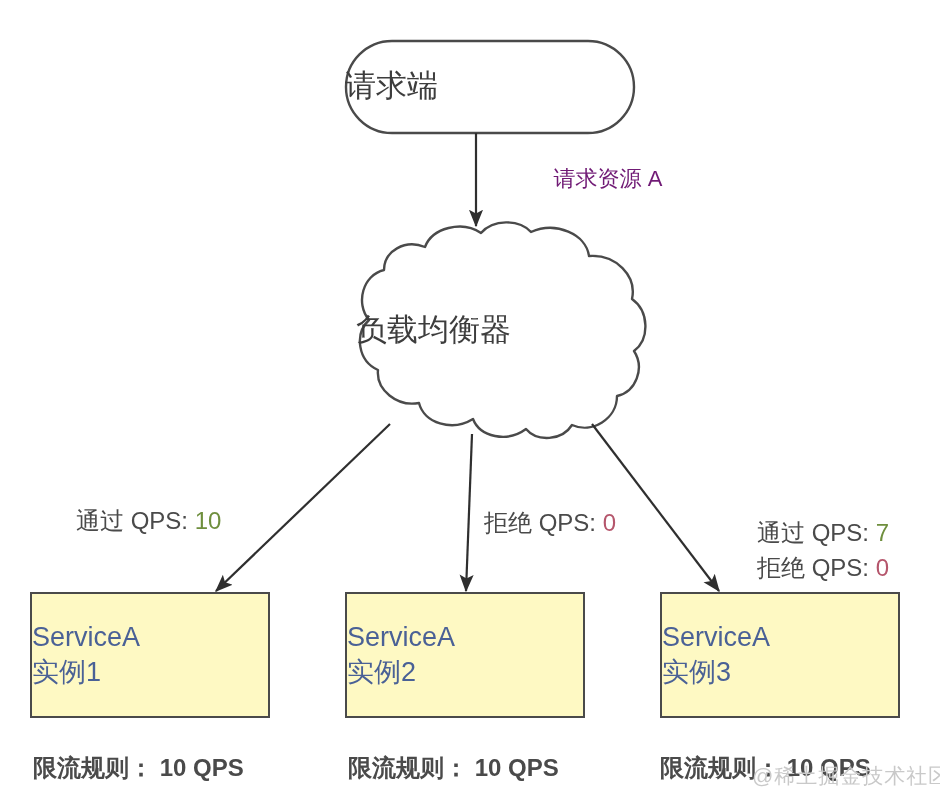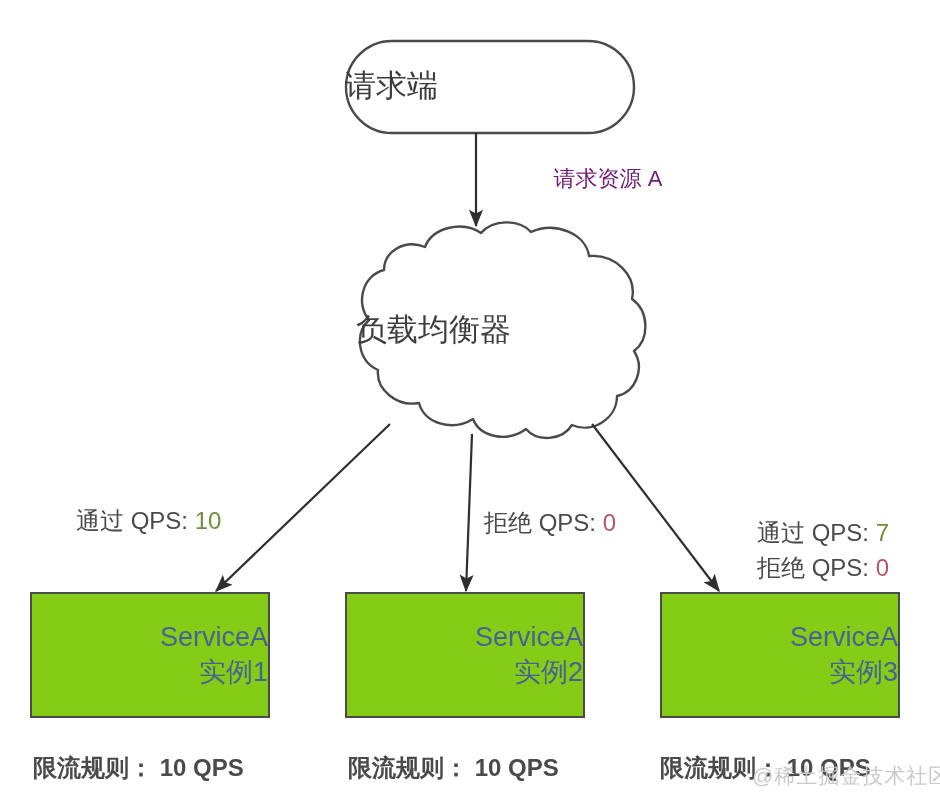--- a/index.html
+++ b/index.html
@@ -76,25 +76,25 @@
   #qps-block-0 { left: 36px;  top: 504px; margin-left: 40px; }
   #qps-block-1 { left: 484px; top: 506px; }
   #qps-block-2 { left: 757px; top: 516px; }
 
   
   .service-box {
     position: absolute;
     width: 240px;
     height: 126px;
     border: 2px solid #4a4a4a;
-    background: #84cc16;
+    background: #fef9c3;
     box-sizing: border-box;
     display: flex;
     flex-direction: column;
-    align-items: flex-end;
+    align-items: flex-start;
     justify-content: center;
   }
   .service-box .svc-name {
     font-size: 27px;
     color: #4a6196;
     line-height: 1.3;
   }
   .service-box .svc-instance {
     font-size: 27px;
     color: #4a6196;

